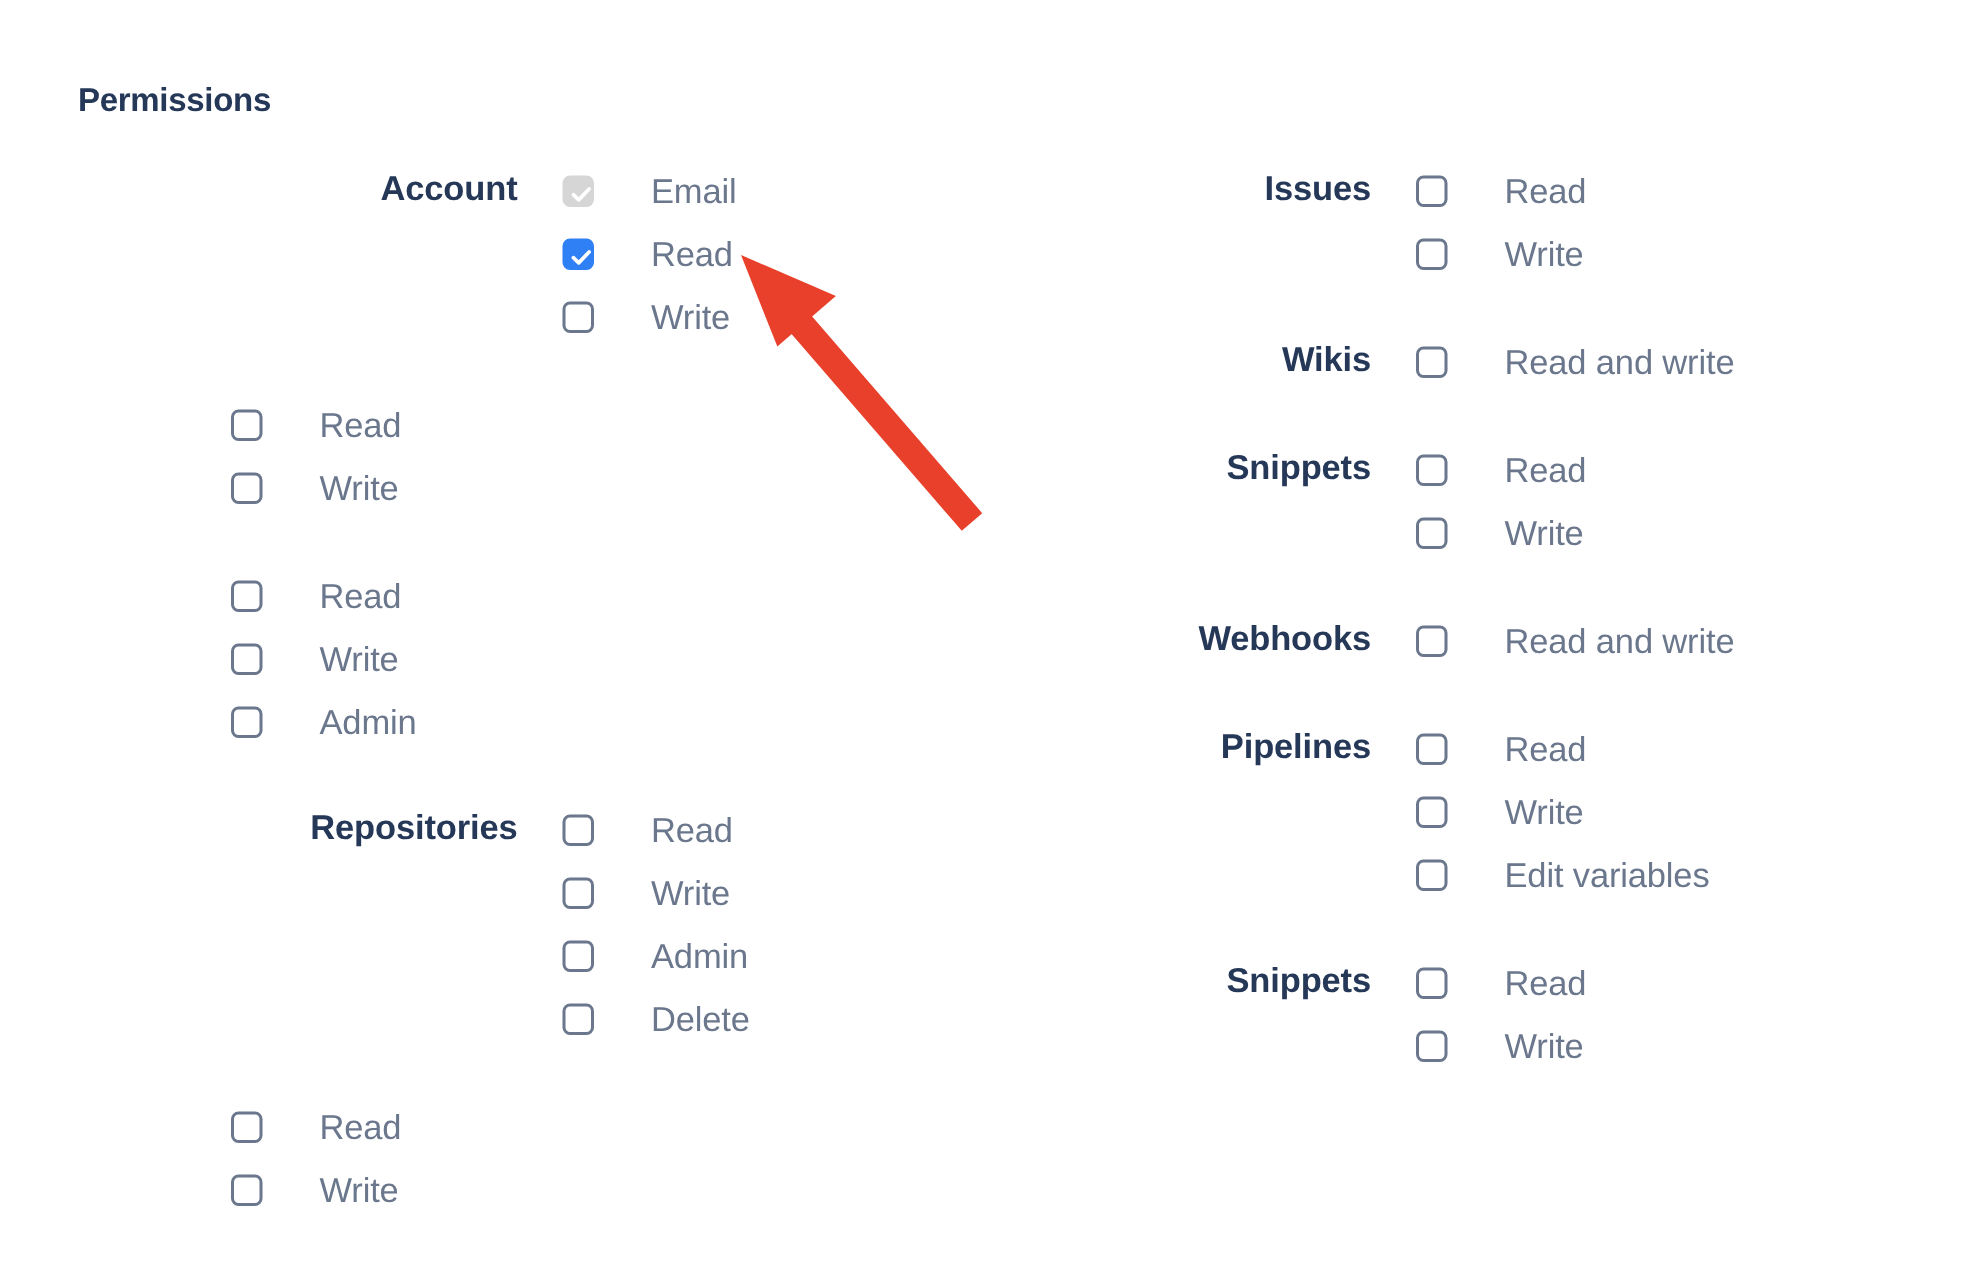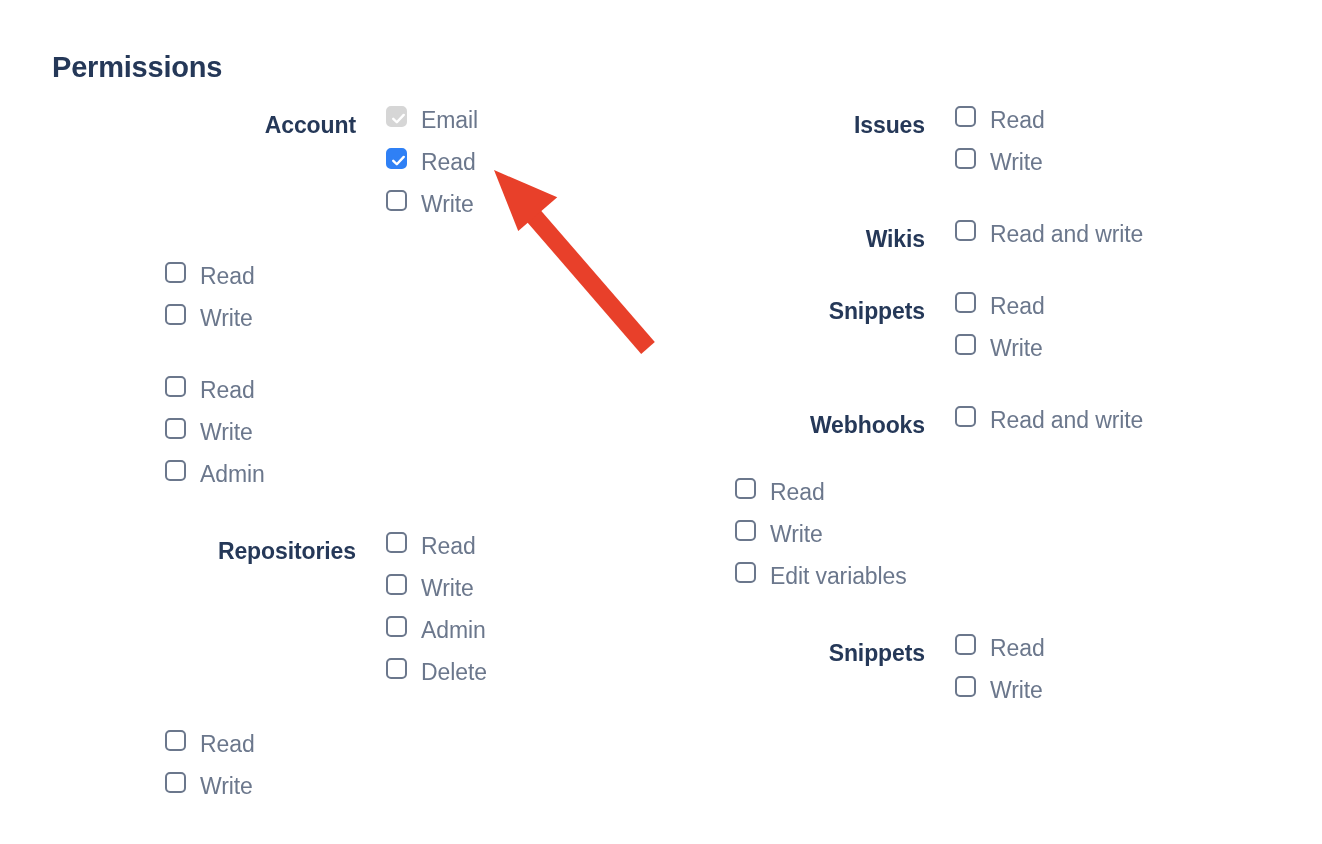--- a/index.html
+++ b/index.html
@@ -13,30 +13,30 @@
     position: relative;
     overflow: hidden;
     font-family: "Liberation Sans", sans-serif;
     -webkit-font-smoothing: antialiased;
   }
 
   #page-title {
     position: absolute;
     left: 52px;
     top: 50px;
-    font-size: 29px;
+    font-size: 22px;
     font-weight: bold;
     color: #253858;
     letter-spacing: -0.2px;
     line-height: 34px;
   }
 
   .columns {
     position: absolute;
-    left: 15px;
+    left: 4px;
     top: 0;
     width: 1303px;
     height: 844px;
   }
 
   .col {
     position: absolute;
     top: 104px;
   }
   .col-left  { left: 120px;  width: 470px; }
@@ -60,21 +60,23 @@
   .col-left  .group-label { width: 221px; }
   .col-right .group-label { width: 220px; }
 
   .options {
     padding-left: 30px;
     padding-top: 2px;
   }
 
   .opt-row {
     display: flex;
+    align-items: center;
     height: 42px;
+    gap: 24px;
   }
 
   .cbox {
     width: 21px;
     height: 21px;
     box-sizing: border-box;
     border: 2px solid #6b778c;
     border-radius: 5px;
     background: #ffffff;
     flex: 0 0 auto;
@@ -250,20 +252,21 @@
       <div class="group">
         <div class="group-label">Webhooks</div>
         <div class="options">
           <label class="opt-row">
             <span class="cbox" role="checkbox" aria-checked="false"></span>
             <span class="opt-label">Read and write</span>
           </label>
         </div>
       </div>
       <div class="group">
+        <div class="group-label">Pipelines</div>
         <div class="options">
           <label class="opt-row">
             <span class="cbox" role="checkbox" aria-checked="false"></span>
             <span class="opt-label">Read</span>
           </label>
           <label class="opt-row">
             <span class="cbox" role="checkbox" aria-checked="false"></span>
             <span class="opt-label">Write</span>
           </label>
           <label class="opt-row">

